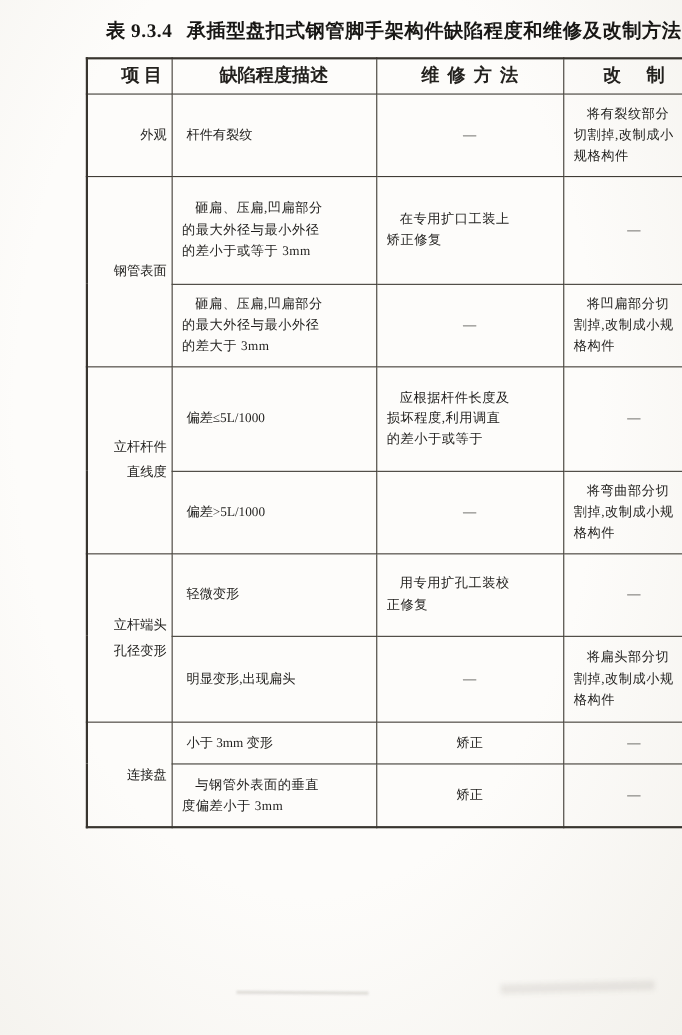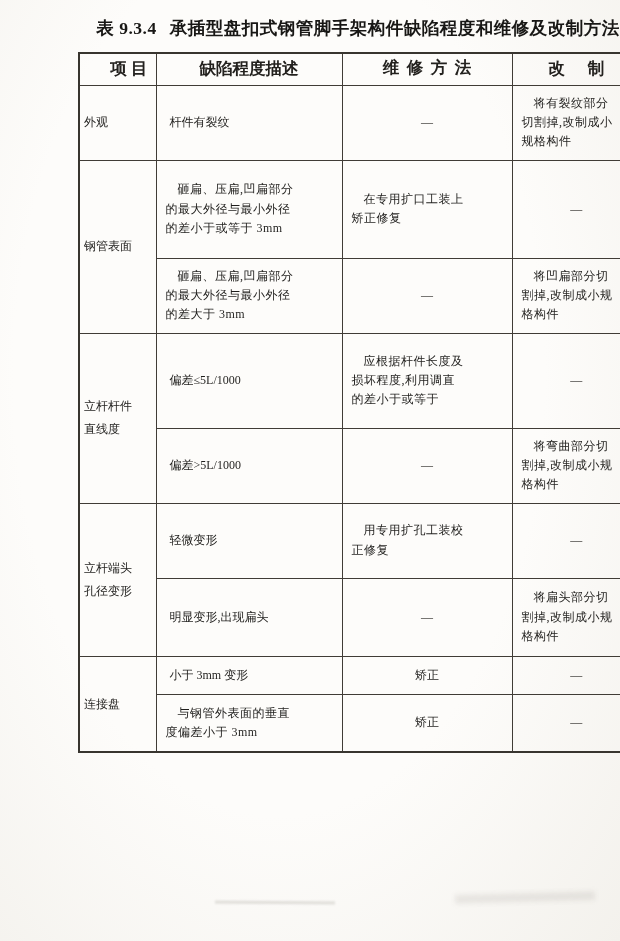--- a/index.html
+++ b/index.html
@@ -43,24 +43,24 @@
     padding: 2px 4px;
     overflow: hidden;
   }
   th {
     font-weight: bold;
     font-size: 16.5px;
     text-align: center;
     color: #23211e;
   }
   .th-item   { letter-spacing: 0.25em; padding-left: calc(4px + 0.25em); text-align: right; }
-  .th-repair { letter-spacing: 0.45em; padding-left: calc(4px + 0.45em); font-family: Liberation Mono, monospace; }
+  .th-repair { letter-spacing: 0.45em; padding-left: calc(4px + 0.45em); }
   .th-rework { letter-spacing: 1.40em; padding-left: calc(4px + 1.40em); }
 
-  td.item   { text-align: left; white-space: pre-line; line-height: 1.9; }
+  td.item   { text-align: right; white-space: pre-line; line-height: 1.9; }
   td.left   { text-align: left; padding-left: 13px; margin-left: 44px; }
   td.para   { text-align: left; padding: 3px 7px 3px 9px; text-indent: 1em;
               white-space: pre-line; letter-spacing: 0.5px; }
   td.center { text-align: center; }
   td.dash   { color: #2e2c29; }
 
   tr.rh30 { height: 30px; } tr.rh75 { height: 75px; } tr.rh98 { height: 98px; }
   tr.rh95 { height: 95px; } tr.rh78 { height: 78px; } tr.rh58 { height: 58px; }
   tr.rh38 { height: 38px; }
 

